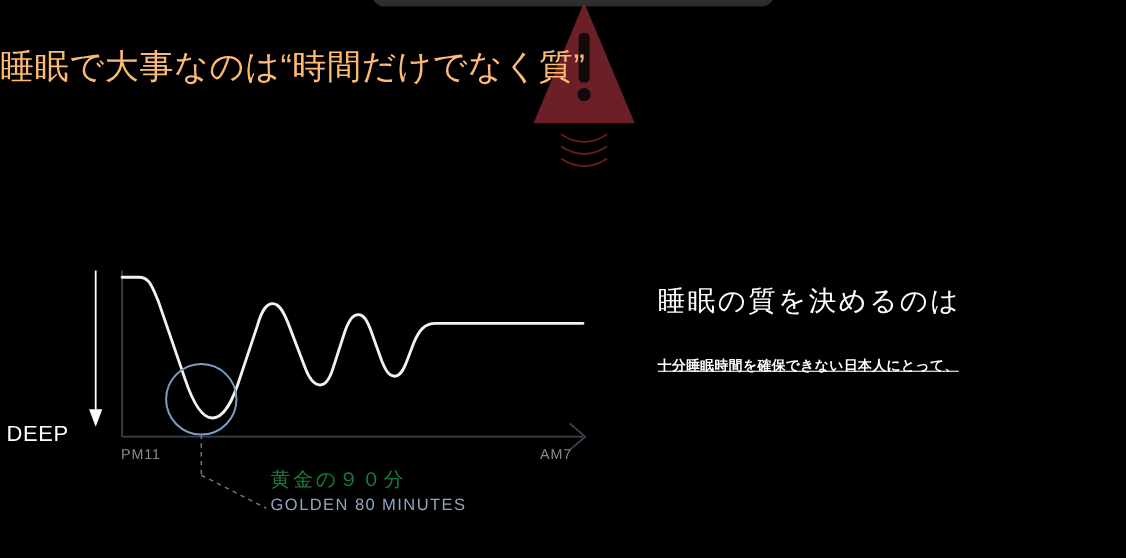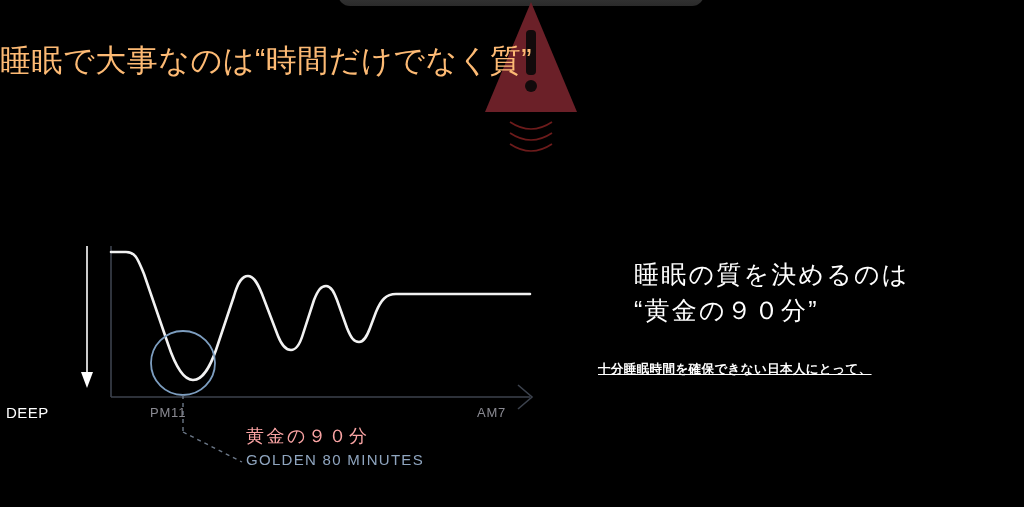--- a/index.html
+++ b/index.html
@@ -39,40 +39,39 @@
   
   .chart-wrap{position:absolute;left:56px;top:232px;width:500px;height:250px;}
   .chart-svg{position:absolute;left:0;top:0;}
 
   .axis-label{
     position:absolute;
     font-size:13px;
     letter-spacing:1.2px;
     font-weight:400;
   }
-  .lbl-deep{left:6px;top:404px;color:#ffffff;font-size:15px;letter-spacing:0.5px;}
-  .lbl-pm11{left:110px;top:405px;color:#8a8a92;font-size:13px;letter-spacing:0.8px;margin-left:40px;}
-  .lbl-am7{left:477px;top:405px;color:#8a8a92;font-size:13px;letter-spacing:0.8px;}
+  .lbl-deep{left:6px;top:384px;color:#ffffff;font-size:20px;letter-spacing:0.5px;}
+  .lbl-pm11{left:110px;top:405px;color:#8a8a92;font-size:13px;letter-spacing:0.8px;}
+  .lbl-am7{left:491px;top:405px;color:#8a8a92;font-size:13px;letter-spacing:0.8px;}
 
   .callout{
     position:absolute;left:246px;top:425px;
   }
   .callout-jp{
-    font-size:18px;color:#fca5a5;letter-spacing:2.5px;line-height:1.25;white-space:nowrap;
+    font-size:18px;color:#15803d;letter-spacing:2.5px;line-height:1.25;white-space:nowrap;
   }
   .callout-en{
     font-size:15px;color:#8fa5bf;letter-spacing:1.3px;margin-top:3px;white-space:nowrap;
   }
 
   
   .right-col{position:absolute;left:598px;top:256px;width:400px;}
   .right-title{
     font-size:25px;color:#ffffff;line-height:1.45;letter-spacing:2.2px;font-weight:400;
     white-space:nowrap;
-    margin-left:36px;
   }
   .right-body{
     margin-top:28px;
     font-size:12.5px;color:#ffffff;line-height:2.05;letter-spacing:0.4px;font-weight:700;
   }
   .right-body div{white-space:nowrap;text-decoration:underline;}
 </style>
 </head>
 <body>
 
@@ -144,20 +143,19 @@
   <div class="axis-label lbl-am7">AM7</div>
 
   <div class="callout">
     <div class="callout-jp">黄金の９０分</div>
     <div class="callout-en">GOLDEN 80 MINUTES</div>
   </div>
 
   <div class="right-col">
     <div class="right-title">
       <div>睡眠の質を決めるのは</div>
-      <div>“黄金の９０分”</div>
     </div>
     <div class="right-body">
       <div>十分睡眠時間を確保できない日本人にとって、</div>
     </div>
   </div>
 
 </div>
 
 </body></html>

